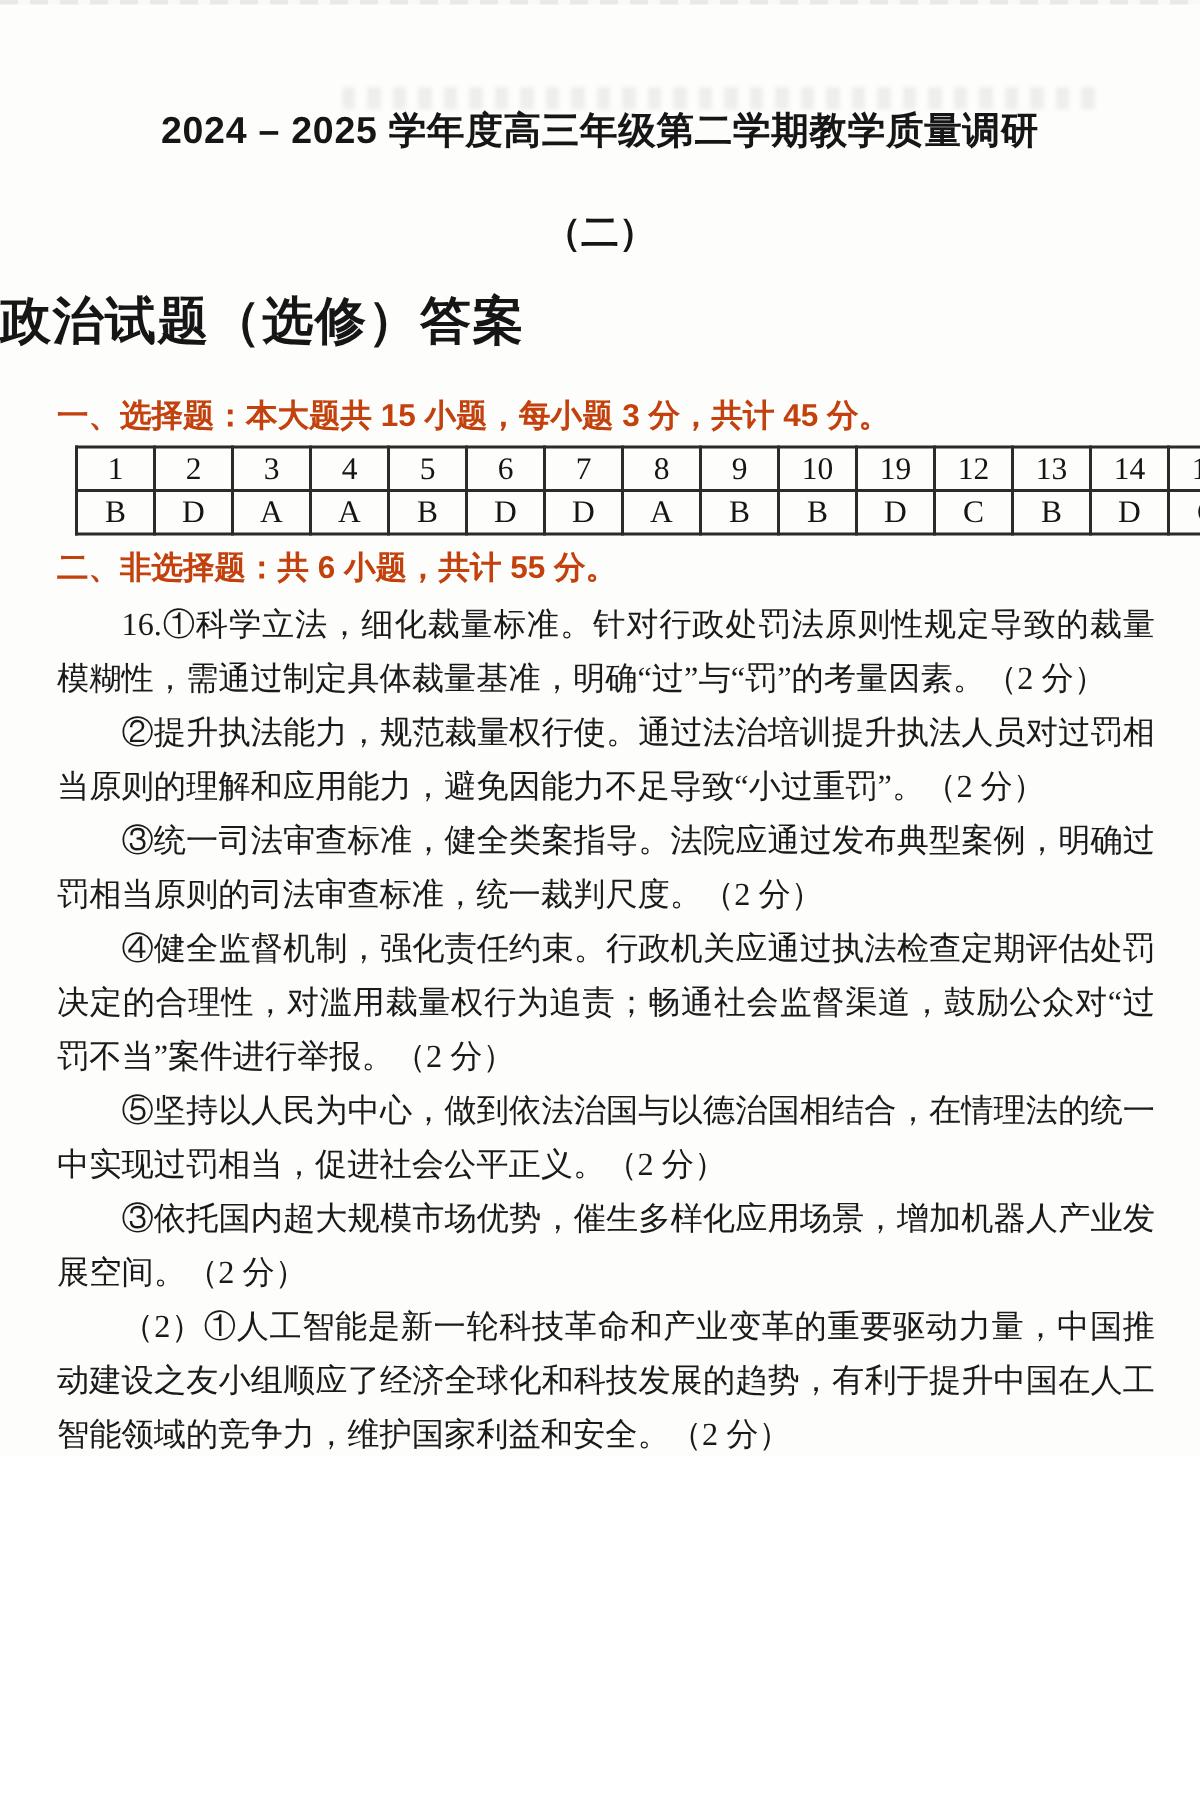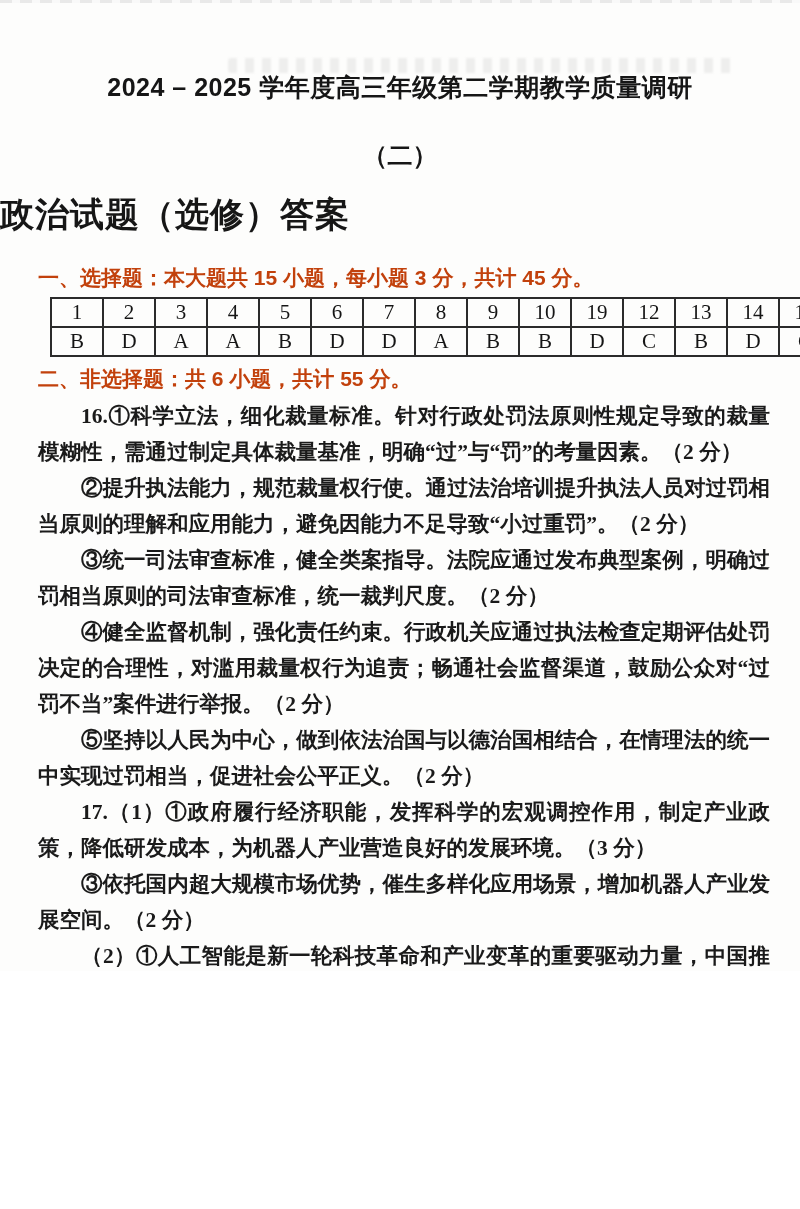--- a/index.html
+++ b/index.html
@@ -76,21 +76,21 @@
     height: 27px;
     padding: 0;
     text-align: center;
     vertical-align: middle;
     font-family: "Liberation Serif", serif;
     font-size: 21px;
     color: #151515;
     background: #fdfdfc;
   }
 
-  .body-text { margin-top: 4px; font-weight: bold; }
+  .body-text { margin-top: 4px; }
   .body-text p {
     margin: 0;
     font-size: 21.5px;
     line-height: 36px;
     text-align: justify;
     text-indent: 2em;
     color: #1a1a1a;
   }
 </style>
 </head>
@@ -149,20 +149,19 @@
     </div>
 
     <h3 class="sec sec2">二、非选择题：共 6 小题，共计 55 分。</h3>
 
     <div class="body-text">
       <p>16.①科学立法，细化裁量标准。针对行政处罚法原则性规定导致的裁量模糊性，需通过制定具体裁量基准，明确“过”与“罚”的考量因素。（2 分）</p>
       <p>②提升执法能力，规范裁量权行使。通过法治培训提升执法人员对过罚相当原则的理解和应用能力，避免因能力不足导致“小过重罚”。（2 分）</p>
       <p>③统一司法审查标准，健全类案指导。法院应通过发布典型案例，明确过罚相当原则的司法审查标准，统一裁判尺度。（2 分）</p>
       <p>④健全监督机制，强化责任约束。行政机关应通过执法检查定期评估处罚决定的合理性，对滥用裁量权行为追责；畅通社会监督渠道，鼓励公众对“过罚不当”案件进行举报。（2 分）</p>
       <p>⑤坚持以人民为中心，做到依法治国与以德治国相结合，在情理法的统一中实现过罚相当，促进社会公平正义。（2 分）</p>
-      <p>17.（1）①政府履行经济职能，发挥科学的宏观调控作用，制定产业政策，降低研发成本，为机器人产业营造良好的发展环境。（3 分）</p>
       <p>③依托国内超大规模市场优势，催生多样化应用场景，增加机器人产业发展空间。（2 分）</p>
       <p>（2）①人工智能是新一轮科技革命和产业变革的重要驱动力量，中国推动建设之友小组顺应了经济全球化和科技发展的趋势，有利于提升中国在人工智能领域的竞争力，维护国家利益和安全。（2 分）</p>
     </div>
   </div>
 
   <div class="ghost g2"></div>
 </div>
 
 </body></html>

